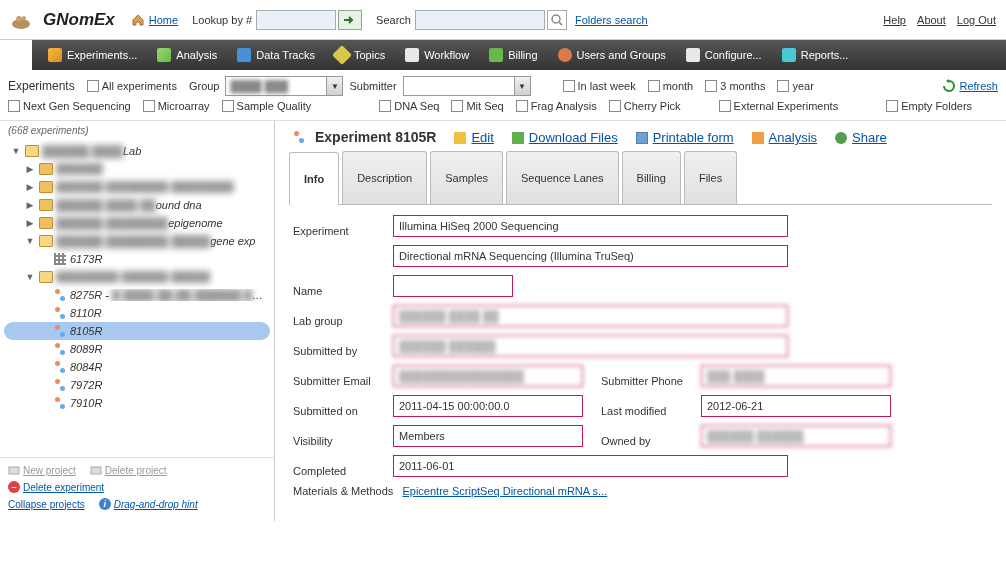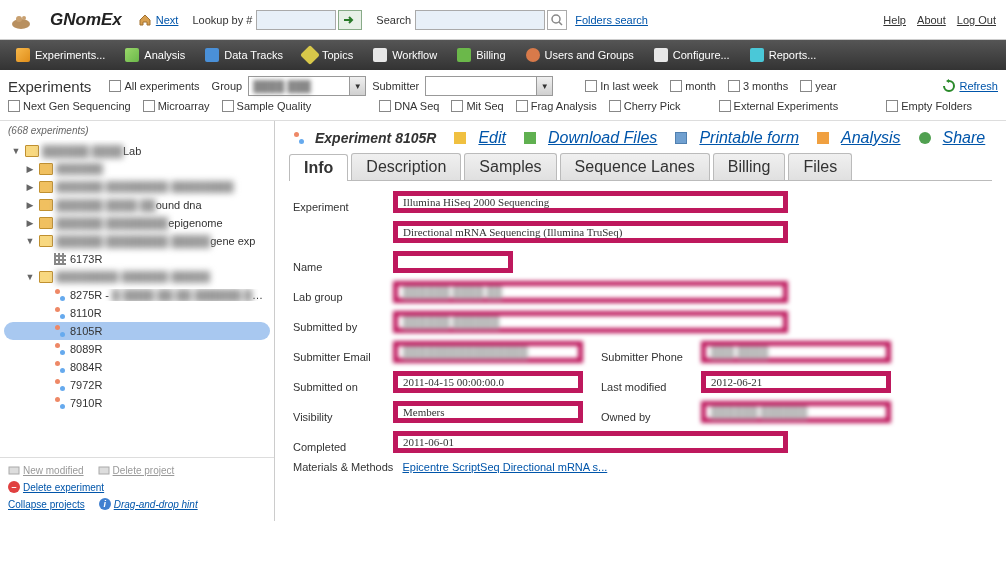--- a/index.html
+++ b/index.html
@@ -1,50 +1,50 @@
 <!DOCTYPE html>
 <html><head>
 <meta charset="utf-8">
 <style>
 * { box-sizing: border-box; margin: 0; padding: 0; }
 body { font-family: Verdana, Arial, sans-serif; font-size: 11px; color: #333; background: #fff; width: 1006px; }
 a { color: #0055aa; text-decoration: underline; cursor: pointer; }
 
 
 .top-header { display: flex; align-items: center; padding: 6px 10px; height: 40px; border-bottom: 1px solid #ccc; }
-.logo { display: flex; align-items: center; gap: 18px; margin-right: 16px; }
+.logo { display: flex; align-items: center; gap: 11px; margin-right: 16px; }
 .logo-text { font-size: 17px; font-weight: bold; font-style: italic; color: #222; }
 .home-link { display: flex; align-items: center; gap: 4px; margin-right: 14px; }
 .lookup-label { margin-right: 4px; }
 .lookup-input { width: 80px; height: 20px; border: 1px solid #aaa; background: #e8f0f8; margin-right: 2px; }
 .go-btn { width: 24px; height: 20px; background: #e8f0e8; border: 1px solid #8a8; display: inline-flex; align-items: center; justify-content: center; margin-right: 14px; }
 .search-label { margin-right: 4px; }
 .search-input { width: 130px; height: 20px; border: 1px solid #aaa; background: #e8f0f8; margin-right: 2px; }
 .search-btn { width: 20px; height: 20px; border: 1px solid #aaa; background: #fff; display: inline-flex; align-items: center; justify-content: center; margin-right: 8px; }
 .spacer { flex: 1; }
 .top-right a { margin-left: 8px; color: #333; }
 
 
-.menubar { display: flex; align-items: center; height: 30px; background: linear-gradient(#555, #333); padding: 0 6px; }
+.menubar { display: flex; align-items: center; height: 30px; background: linear-gradient(#555, #333); padding: 0 6px; margin-left: 32px; }
 .menu-item { display: flex; align-items: center; gap: 5px; color: #fff; padding: 0 10px; height: 100%; font-size: 11px; cursor: pointer; }
 .mi-icon { width: 14px; height: 14px; display: inline-block; }
 .mi-exp { background: linear-gradient(135deg, #f7b84a, #e08e1a); border-radius: 2px; }
 .mi-ana { background: linear-gradient(135deg, #9ad86a, #6bb84a); border-radius: 2px; }
 .mi-dt { background: #4a90d8; border-radius: 2px; }
 .mi-top { background: #d8c84a; border-radius: 2px; transform: rotate(45deg); }
 .mi-wf { background: #e8e8e8; border-radius: 2px; }
 .mi-bil { background: #6bb84a; border-radius: 2px; }
 .mi-ug { background: #d87a4a; border-radius: 50%; }
 .mi-cfg { background: #e8e8e8; border-radius: 2px; }
 .mi-rpt { background: #4ac8d8; border-radius: 2px; }
 
 
 .filter-bar { padding: 6px 8px 4px; border-bottom: 1px solid #ddd; }
 .filter-row { display: flex; align-items: center; gap: 6px; flex-wrap: wrap; margin-bottom: 4px; }
-.filter-title { font-size: 15px; font-weight: normal; margin-right: 12px; }
+.filter-title { font-size: 12px; font-weight: normal; margin-right: 6px; }
 .checkbox-item { display: inline-flex; align-items: center; gap: 3px; margin-right: 6px; }
 .cb { width: 12px; height: 12px; border: 1px solid #888; background: #fff; display: inline-block; }
 .combo { height: 20px; border: 1px solid #999; background: #fff; display: inline-flex; align-items: center; }
 .combo-text { padding: 0 4px; color: #888; filter: blur(2px); min-width: 100px; }
 .combo-arrow { width: 16px; height: 18px; background: linear-gradient(#f0f0f0, #d0d0d0); border-left: 1px solid #999; display: flex; align-items: center; justify-content: center; font-size: 8px; }
 .refresh-link { margin-left: auto; display: flex; align-items: center; gap: 3px; }
 
 
 .main { display: flex; height: 400px; }
 .sidebar { width: 275px; border-right: 1px solid #ccc; display: flex; flex-direction: column; }
@@ -53,53 +53,53 @@
 .tree-row { display: flex; align-items: center; height: 18px; padding-right: 4px; white-space: nowrap; cursor: pointer; }
 .tree-row.selected { background: #a8c8f0; border-radius: 9px; }
 .toggle { width: 12px; text-align: center; color: #666; font-size: 9px; }
 .folder-icon { width: 14px; height: 12px; background: #f0c060; border: 1px solid #c09030; border-radius: 1px; margin: 0 3px; flex-shrink: 0; }
 .folder-icon.open { background: #f8d880; }
 .exp-icon { width: 14px; height: 12px; margin: 0 3px; flex-shrink: 0; position: relative; }
 .exp-icon::before, .exp-icon::after { content: ''; position: absolute; width: 5px; height: 5px; border-radius: 50%; }
 .exp-icon::before { background: #e86; top: 0; left: 2px; }
 .exp-icon::after { background: #6ae; bottom: 0; right: 2px; }
 .grid-icon { width: 12px; height: 12px; background: repeating-linear-gradient(90deg, #888 0 2px, transparent 2px 4px), repeating-linear-gradient(0deg, #888 0 2px, transparent 2px 4px); margin: 0 4px; flex-shrink: 0; }
-.tree-label { overflow: hidden; text-overflow: ellipsis; }
+.tree-label { overflow: hidden; text-overflow: ellipsis; font-style: italic; }
 .blur { filter: blur(3px); color: #999; }
 .ind1 { padding-left: 6px; }
 .ind2 { padding-left: 20px; }
 .ind3 { padding-left: 34px; }
 
 .sidebar-footer { padding: 6px 8px; border-top: 1px solid #ddd; font-size: 10px; }
 .sf-row { display: flex; gap: 14px; margin-bottom: 5px; align-items: center; }
 .sf-link { display: flex; align-items: center; gap: 3px; }
 .sf-link.disabled { color: #999; }
 .del-icon { width: 12px; height: 12px; border-radius: 50%; background: #e04040; display: inline-flex; align-items: center; justify-content: center; color: #fff; font-size: 9px; font-weight: bold; }
 .info-icon { width: 12px; height: 12px; border-radius: 50%; background: #4080d0; display: inline-flex; align-items: center; justify-content: center; color: #fff; font-size: 9px; font-style: italic; font-weight: bold; }
 
 
 .detail { flex: 1; padding: 8px 14px; overflow: auto; }
-.detail-header { display: flex; align-items: center; gap: 18px; margin-bottom: 6px; font-style: italic; }
+.detail-header { display: flex; align-items: flex-end; gap: 18px; margin-bottom: 6px; }
 .detail-title { font-size: 14px; font-weight: bold; display: flex; align-items: center; gap: 6px; }
-.action-link { display: flex; align-items: center; gap: 12px; font-size: 16px; }
+.action-link { display: flex; align-items: center; gap: 5px; font-size: 13px; }
 .edit-icon { width: 12px; height: 12px; background: #f0c040; }
 .dl-icon { width: 12px; height: 12px; background: #60b050; }
 .print-icon { width: 12px; height: 12px; background: #70a0d0; border: 1px solid #5080b0; }
 .ana-icon { width: 12px; height: 12px; background: #f0a040; }
 .share-icon { width: 12px; height: 12px; border-radius: 50%; background: #50a050; }
 
 .tabs { display: flex; border-bottom: 1px solid #bbb; }
-.tab { padding: 4px 14px; border: 1px solid #bbb; border-bottom: none; background: linear-gradient(#f0f0f0, #e0e0e0); margin-right: 3px; cursor: pointer; border-radius: 3px 3px 0 0; font-size: 16px; }
+.tab { padding: 20px 14px; border: 1px solid #bbb; border-bottom: none; background: linear-gradient(#f0f0f0, #e0e0e0); margin-right: 3px; cursor: pointer; border-radius: 3px 3px 0 0; font-size: 11px; }
 .tab.active { background: #fff; font-weight: bold; position: relative; top: 1px; }
 
 .form-grid { padding: 10px 4px; }
 .form-row { display: flex; align-items: flex-end; margin-bottom: 8px; }
 .form-label { width: 100px; font-size: 11px; }
 .form-label2 { width: 100px; font-size: 11px; }
-.text-field { height: 22px; border: 5px solid #be185d; padding: 0 5px; background: #fff; display: flex; align-items: center; font-size: 11px; font-family: Liberation Serif, serif; }
+.text-field { height: 22px; border: 1px solid #be185d; padding: 0 5px; background: #fff; display: flex; align-items: center; font-size: 11px; }
 .tf-wide { width: 395px; }
 .tf-med { width: 190px; }
 .tf-narrow { width: 120px; }
 .tf-blur { color: #bbb; filter: blur(2px); }
 .gap { width: 18px; }
 
 .mm-row { margin-top: 6px; font-size: 11px; }
 </style>
 </head>
 <body>
@@ -110,21 +110,21 @@
         <ellipse cx="11" cy="14" rx="9" ry="5" fill="#b89060"></ellipse>
         <circle cx="9" cy="9" r="3" fill="#c8a070"></circle>
         <circle cx="14" cy="8" r="2" fill="#c8a070"></circle>
       </svg>
     <span class="logo-text">GNomEx</span>
   </div>
   <div class="home-link">
     <svg width="14" height="14">
         <path d="M7 2 L12 7 L12 12 L9 12 L9 9 L5 9 L5 12 L2 12 L2 7 Z" fill="#d8a050" stroke="#a07030"></path>
       </svg>
-    <a>Next</a>
+    <a>Home</a>
   </div>
   <span class="lookup-label">Lookup by #</span>
   <input class="lookup-input" type="text" style="">
   <div class="go-btn">
     <svg width="14" height="10">
         <path d="M1 5 L9 5 M6 2 L9 5 L6 8" stroke="#2a7a2a" stroke-width="2" fill="none"></path>
       </svg>
   </div>
   <span class="search-label">Search</span>
   <input class="search-input" type="text" style="">
@@ -350,21 +350,21 @@
           <span class="exp-icon"></span>
           <span class="tree-label">7910R</span>
         </div>
     </div>
     <div class="sidebar-footer">
       <div class="sf-row">
         <span class="sf-link disabled">
             <svg width="12" height="12">
               <rect x="1" y="3" width="10" height="7" fill="#ddd" stroke="#aaa"></rect>
             </svg>
-            <u>New modified</u>
+            <u>New project</u>
           </span>
         <span class="sf-link disabled">
             <svg width="12" height="12">
               <rect x="1" y="3" width="10" height="7" fill="#ddd" stroke="#aaa"></rect>
             </svg>
             <u>Delete project</u>
           </span>
       </div>
       <div class="sf-row">
         <span class="sf-link">

